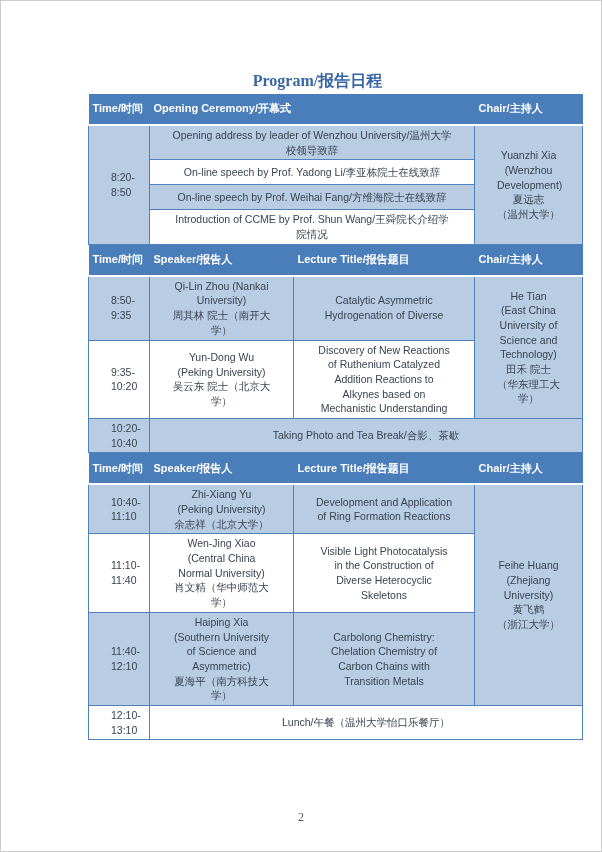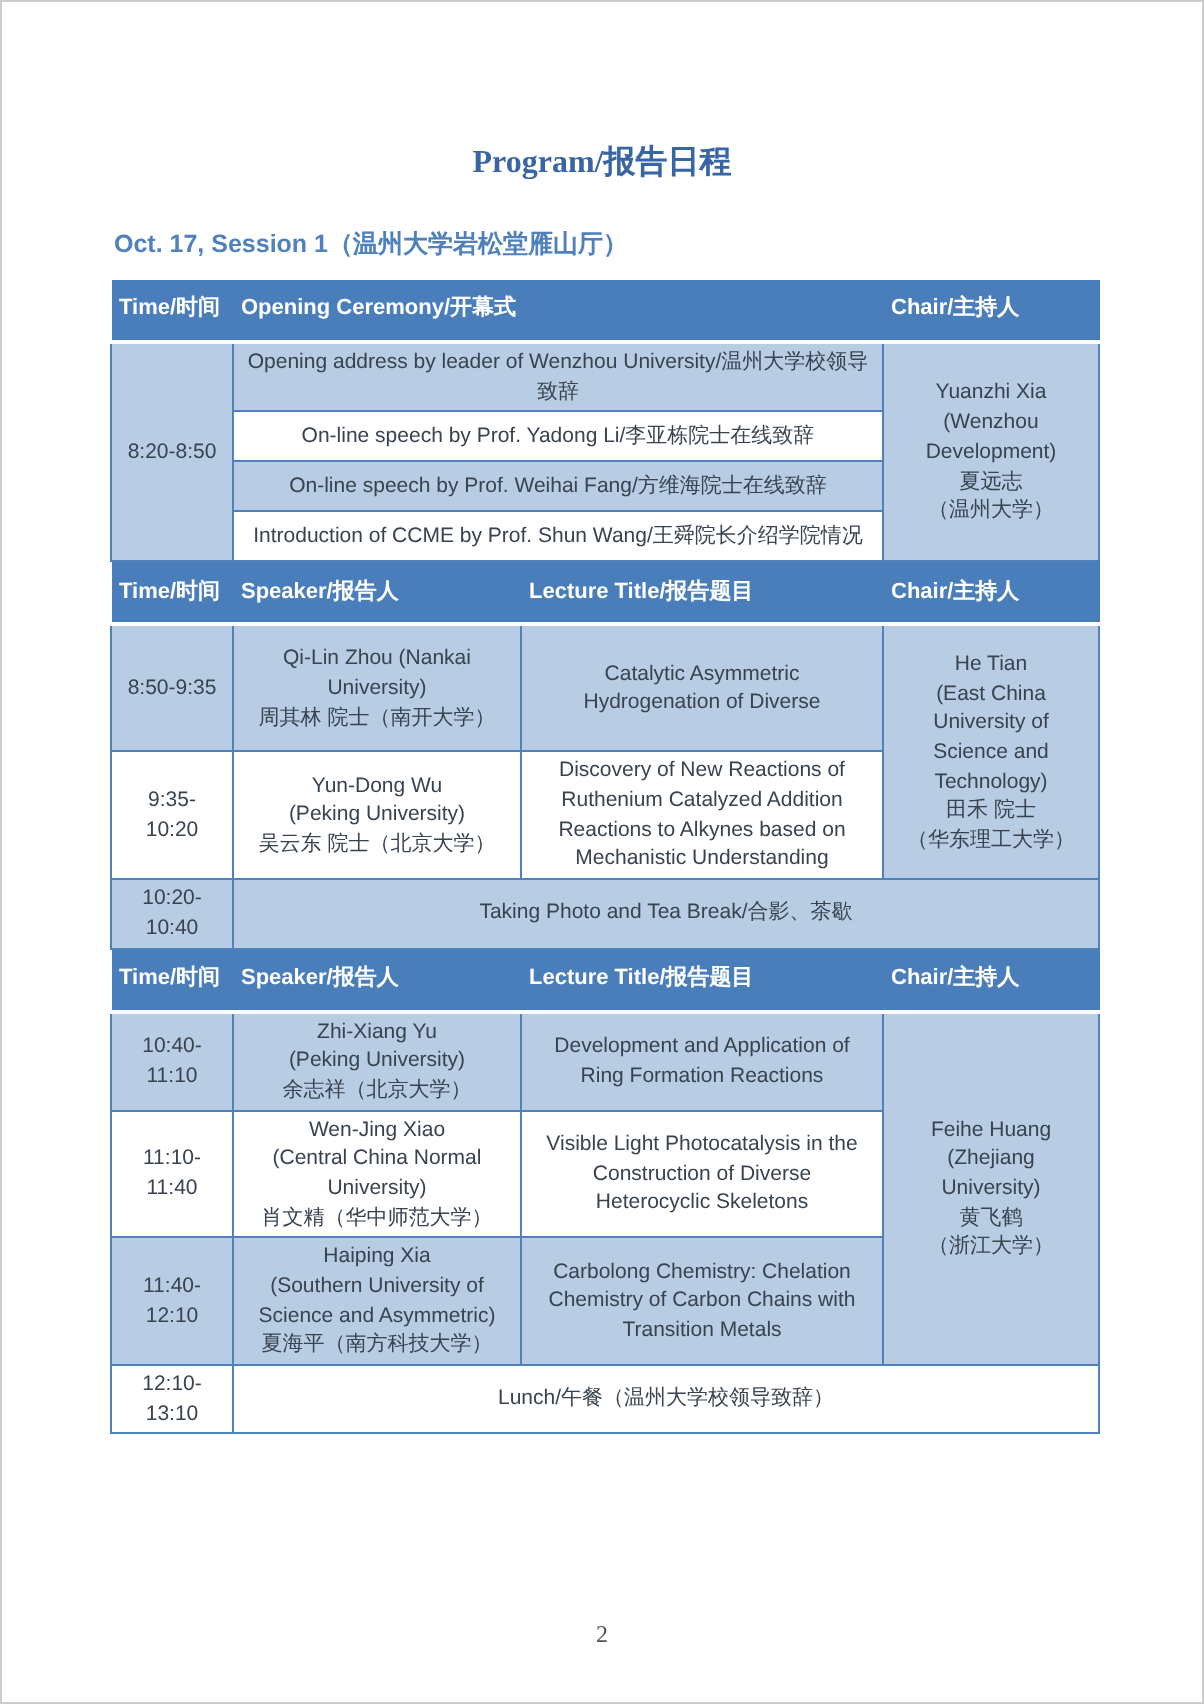--- a/index.html
+++ b/index.html
@@ -7,21 +7,21 @@
     position:relative;
     width:602px;height:852px;
     margin:0 auto;
     background:#ffffff;
     border:1px solid #cccccc;
     box-sizing:border-box;
     font-family:"Liberation Sans","DejaVu Sans",sans-serif;
     color:#39434f;
     overflow:hidden;
   }
-  .content{padding:70px 54px 0 54px;}
+  .content{padding:70px 54px 0 54px;margin-left:33px;}
   .doc-title{
     text-align:center;
     font-family:"Liberation Serif","DejaVu Serif",serif;
     font-weight:bold;
     font-size:16px;
     color:#3865a3;
     margin:0 0 2px 0;
   }
   .session-heading{
     font-size:12.5px;
@@ -46,21 +46,21 @@
     vertical-align:middle;
     padding:2px 4px;
     border:none;
     border-bottom:2px solid #ffffff;
     height:26px;
   }
   td{
     border:1px solid #4f81bd;
     text-align:center;
     vertical-align:middle;
-    padding:2px 6px;
+    padding:2px 22px;
     background:#ffffff;
   }
   td.band{background:#b8cce4;}
   .t1 td{height:20px;}
   .t1 td.time-cell,.t1 td.chair-cell{height:auto;}
   .t2 .row-a td{height:58px;}
   .t2 .row-b td{height:56px;}
   .t2 .row-break td{height:24px;}
   .t3 .row-a td{height:44px;}
   .t3 .row-b td{height:44px;}
@@ -77,21 +77,20 @@
   }
 </style>
 </head>
 <body>
 
 <div class="page">
   <div class="content">
 
     <div class="doc-title">Program/报告日程</div>
 
-    <div class="session-heading first">Oct. 17, Session 1（温州大学岩松堂雁山厅）</div>
     <table class="t1">
       <colgroup>
           <col style="width:61px">
           <col style="width:325px">
           <col style="width:108px">
         </colgroup>
       <thead>
         <tr>
           <th>Time/时间</th>
           <th>Opening Ceremony/开幕式</th>
@@ -211,21 +210,21 @@
           <td class="band">11:40-12:10</td>
           <td class="band lines">
               <div>Haiping Xia</div>
               <div>(Southern University of Science and Asymmetric)</div>
               <div>夏海平（南方科技大学）</div>
             </td>
           <td class="band">Carbolong Chemistry: Chelation Chemistry of Carbon Chains with Transition Metals</td>
         </tr>
         <tr class="row-break">
           <td>12:10-13:10</td>
-          <td colspan="3">Lunch/午餐（温州大学校领导致辞）</td>
+          <td colspan="3">Lunch/午餐（温州大学怡口乐餐厅）</td>
         </tr>
       </tbody>
     </table>
 
   </div>
 
   <div class="page-number">2</div>
 </div>
 
 </body></html>

